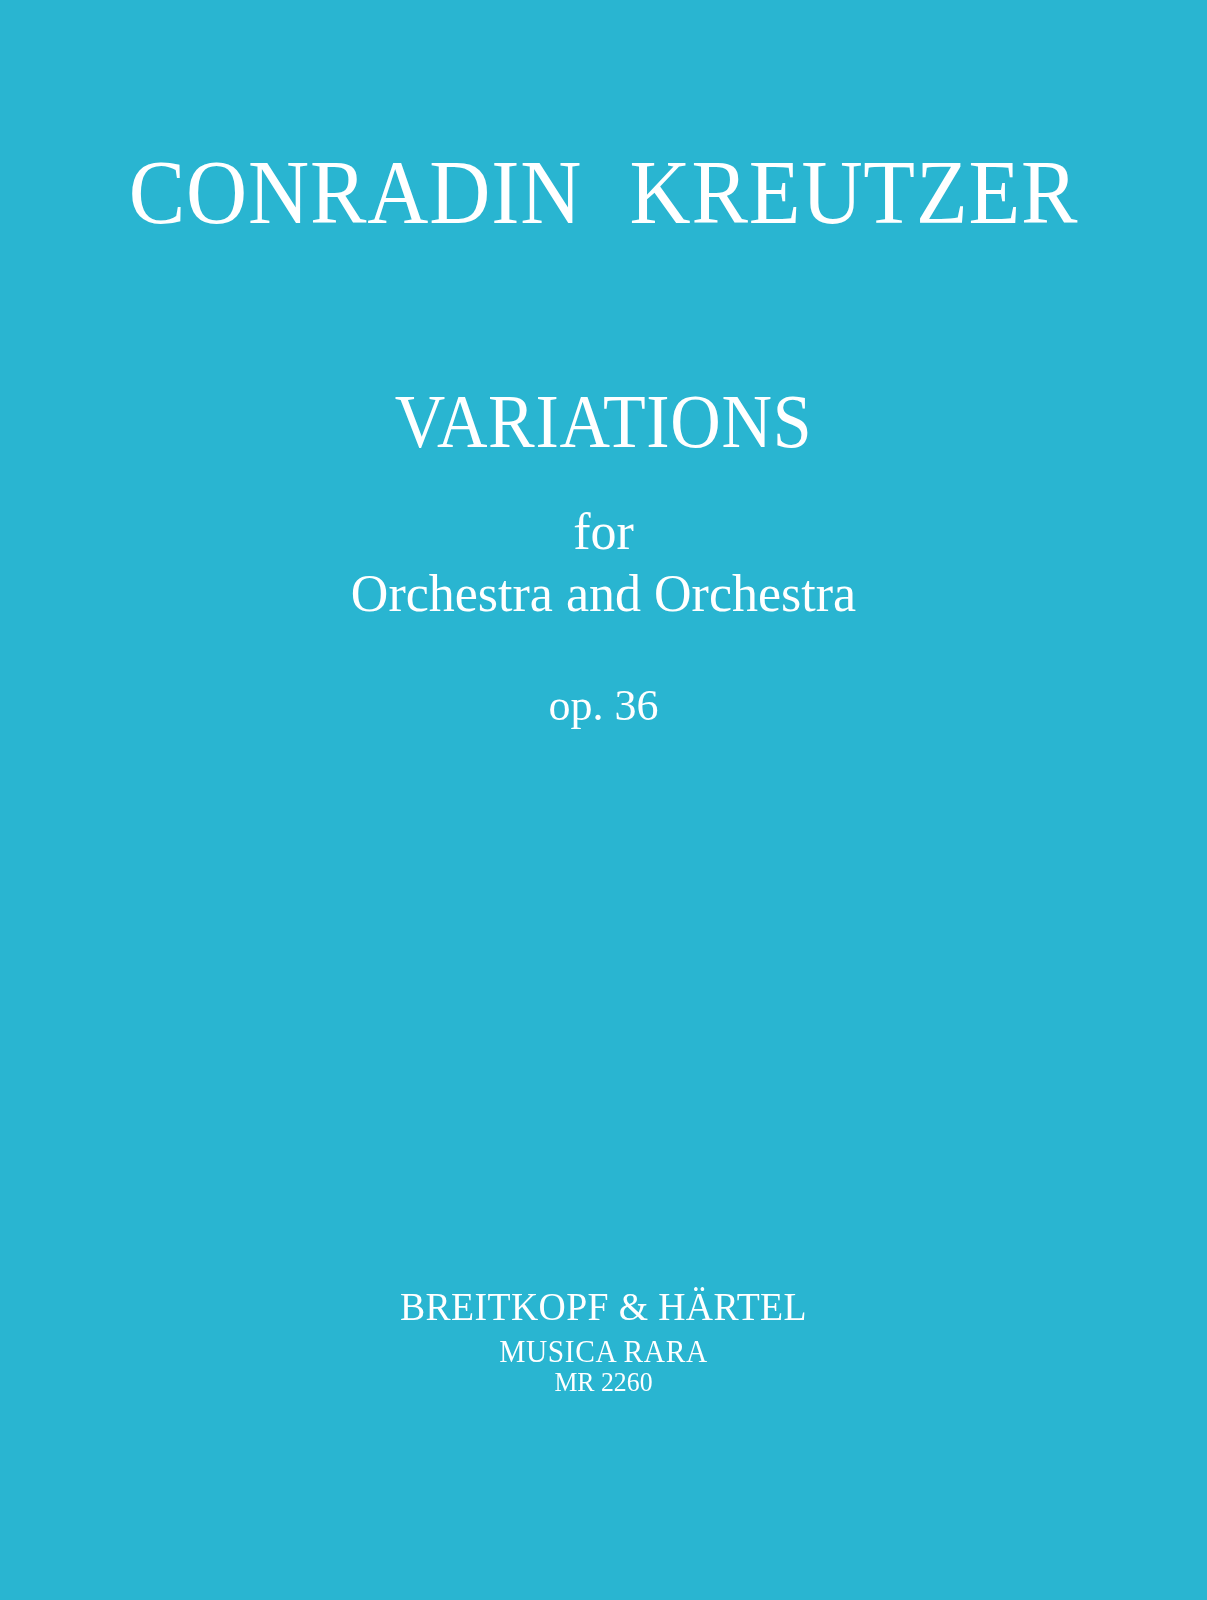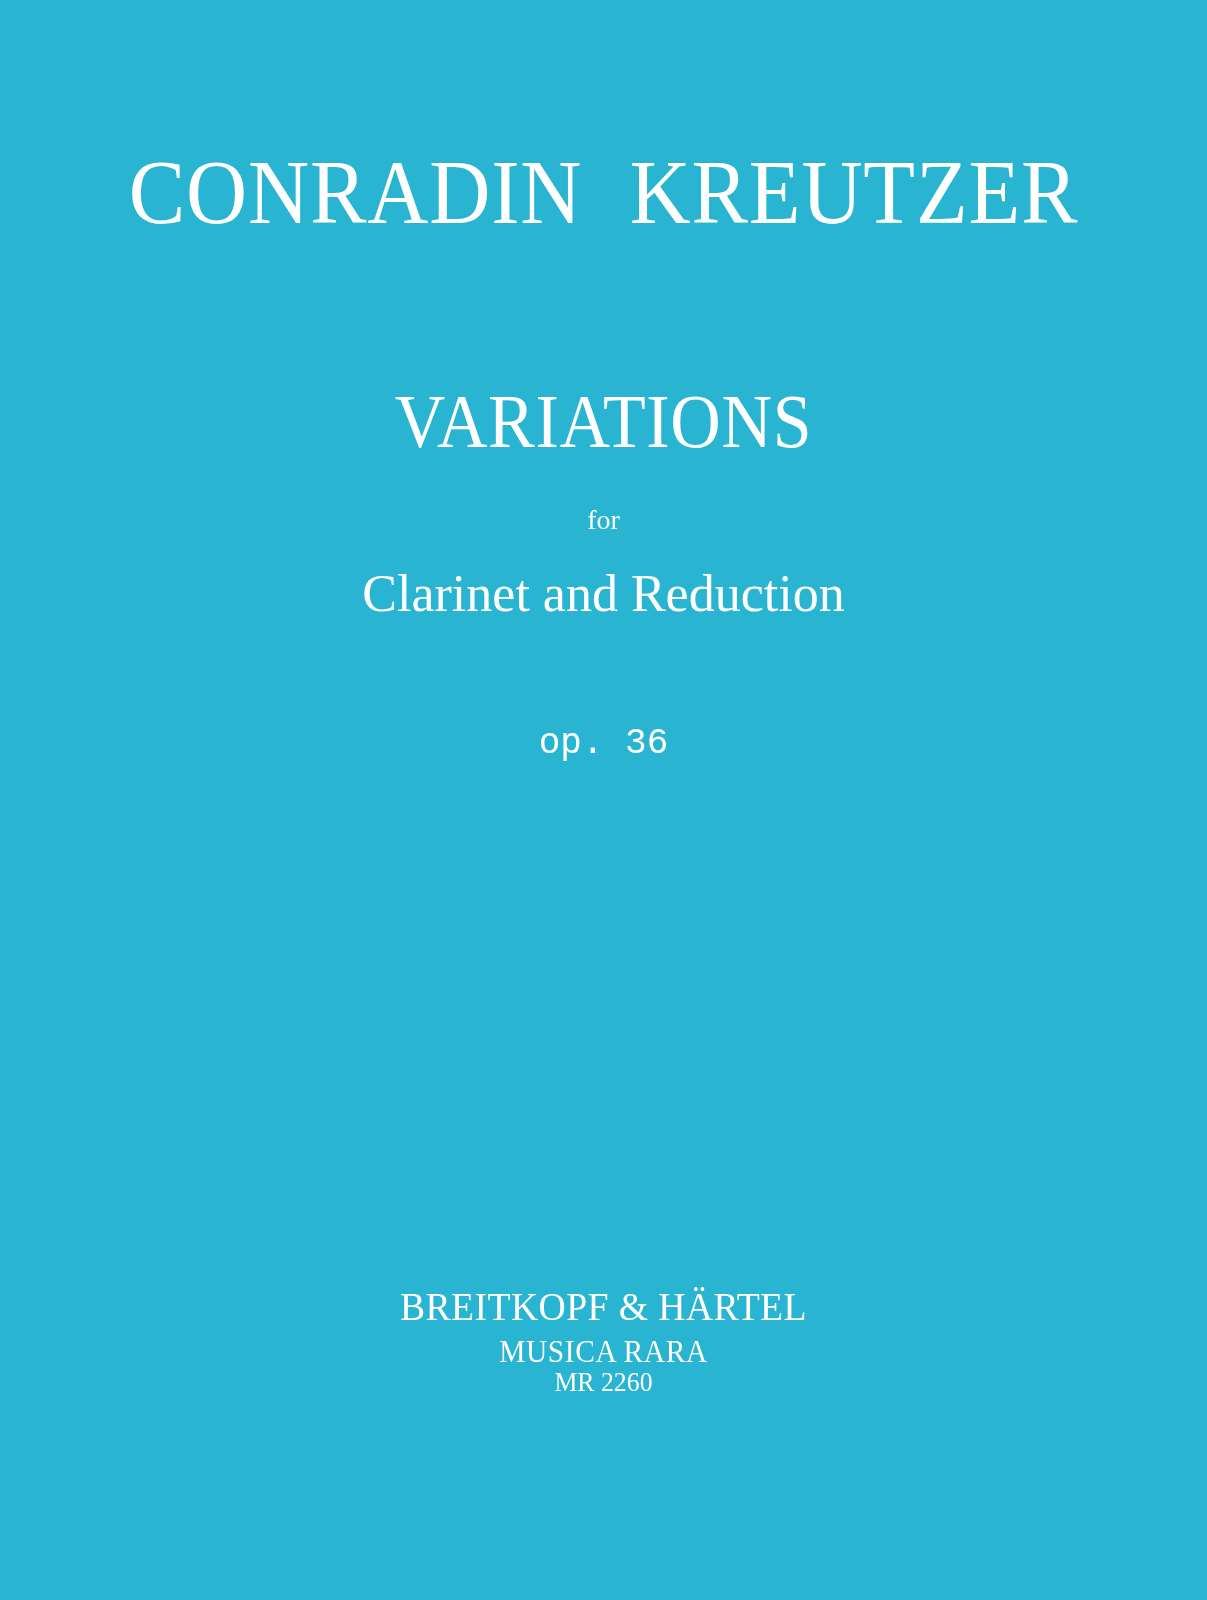--- a/index.html
+++ b/index.html
@@ -33,30 +33,29 @@
     word-spacing: 0.30em;
     letter-spacing: 0.01em;
   }
   .work-title {
     top: 383px;
     font-size: 76px;
     letter-spacing: 0.01em;
   }
   .for-line {
     top: 506px;
-    font-size: 28px;
+    font-size: 52px;
   }
   .instrumentation {
     top: 568px;
     font-size: 52px;
   }
   .opus {
-    top: 726px;
-    font-size: 36px;
-    font-family: Liberation Mono, monospace;
+    top: 684px;
+    font-size: 44px;
   }
   .edition {
     top: 967px;
     font-size: 44px;
   }
   .publisher {
     top: 1286px;
     font-size: 41px;
     letter-spacing: 0.01em;
   }
@@ -73,21 +72,21 @@
 </head>
 <body>
 
 <div class="page" style="background-color: rgb(41, 181, 209); color: rgb(255, 255, 255);">
   <div class="line composer caps-condensed">CONRADIN KREUTZER</div>
 
   <div class="line work-title caps-condensed">VARIATIONS</div>
 
   <div class="line for-line">for</div>
 
-  <div class="line instrumentation">Clarinet and Reduction</div>
+  <div class="line instrumentation">Orchestra and Orchestra</div>
 
   <div class="line opus">op. 36</div>
 
 
   <div class="line publisher caps-condensed">BREITKOPF &amp; HÄRTEL</div>
 
   <div class="line imprint caps-condensed">MUSICA RARA</div>
 
   <div class="line catalog caps-condensed">MR 2260</div>
 </div>

